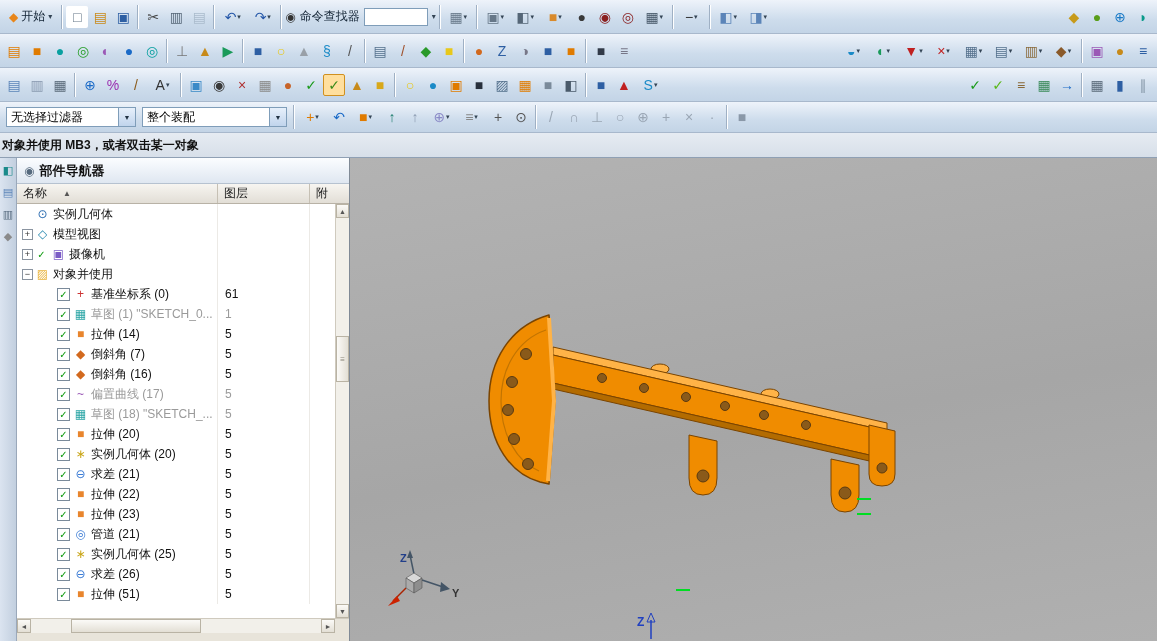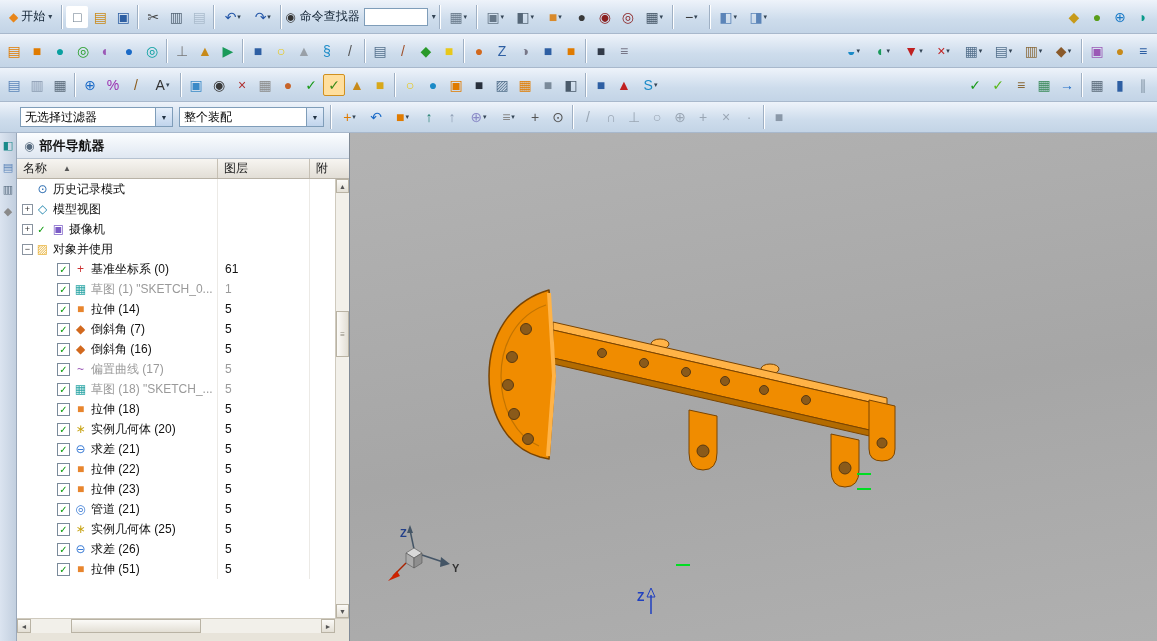--- a/index.html
+++ b/index.html
@@ -15,21 +15,21 @@
   .icon-btn[data-active="true"]{border:1px solid #d09020;}
   .tsep{width:2px;height:24px;margin:0 3px;border-left:1px solid #9fb0c4;border-right:1px solid #ffffff;}
   .push{margin-left:auto;}
   .start-btn{display:inline-flex;align-items:center;gap:3px;padding:2px 6px;font-size:12px;color:#112233;}
   .mini-icon{font-size:12px;}
   .dd{font-size:8px;color:#334455;}
   .finder{display:inline-flex;align-items:center;gap:4px;font-size:12px;color:#112233;}
   .finder-box{width:64px;height:18px;background:#ffffff;border:1px solid #7f9db9;}
   .combo{display:inline-flex;margin:0 3px;}
   .combo-text{height:20px;display:flex;align-items:center;padding:0 4px;background:#ffffff;border:1px solid #7f9db9;font-size:12px;overflow:hidden;white-space:nowrap;}
-  .combo-text.w1{width:136px;margin-left:14px;}
+  .combo-text.w1{width:113px;}
   .combo-text.w2{width:128px;}
   .combo-btn{width:17px;height:20px;display:flex;align-items:center;justify-content:center;background:linear-gradient(#e7f0fb,#c0d4ec);border:1px solid #7f9db9;border-left:none;font-size:7px;color:#223344;}
   .prompt{height:25px;background:linear-gradient(#e6ebf2,#d7dfe9);border-bottom:1px solid #8fa0b4;display:flex;align-items:center;padding-left:2px;font-size:12px;font-weight:bold;color:#111111;flex:0 0 auto;}
   .content{flex:1;display:flex;min-height:0;}
   .rstrip{width:17px;background:linear-gradient(90deg,#dbe4f0,#c2cfdf);border-right:1px solid #9aa8ba;display:flex;flex-direction:column;align-items:center;padding-top:5px;gap:7px;flex:0 0 auto;}
   .rs-icon{width:15px;height:15px;font-size:11px;display:flex;align-items:center;justify-content:center;}
   .panel{width:333px;background:#ffffff;border-right:1px solid #808a96;display:flex;flex-direction:column;flex:0 0 auto;}
   .p-title{height:26px;display:flex;align-items:center;gap:5px;padding-left:7px;background:linear-gradient(#fbfdff,#dfe7f1);border-bottom:1px solid #b6c2d0;font-size:13px;font-weight:bold;color:#111;}
   .p-title-icon{font-size:12px;color:#566a7e;}
   .p-cols{height:20px;display:flex;background:linear-gradient(#f7f5f1,#e2ded6);border-bottom:1px solid #b8b2a6;font-size:12px;color:#222;}
@@ -308,20 +308,23 @@
         <span class="icon-btn" style="color: rgb(154, 166, 180);">×</span>
         <span class="icon-btn" style="color: rgb(154, 166, 180);">·</span>
       </span>
     <span class="tsep"></span>
     <span class="igroup">
 
     <span class="icon-btn" style="color: rgb(138, 152, 168);">■</span>
       </span>
   </div>
 
+  <div class="prompt">
+    <span>对象并使用 MB3，或者双击某一对象</span>
+  </div>
 
   <div class="content">
 
     <div class="rstrip">
 
     <span class="rs-icon" style="color: rgb(26, 138, 138);">◧</span>
         <span class="rs-icon" style="color: rgb(91, 132, 184);">▤</span>
         <span class="rs-icon" style="color: rgb(86, 106, 126);">▥</span>
         <span class="rs-icon" style="color: rgb(138, 138, 138);">◆</span>
       </div>
@@ -347,21 +350,21 @@
             <div class="vs-thumb">≡</div>
           </div>
           <div class="vs-btn">▼</div>
         </div>
 
           <div class="trow" data-depth="1">
             <div class="tname">
               <span class="exp"></span>
 
               <span class="ticon" style="color: rgb(43, 108, 176);">⊙</span>
-              <span class="tlabel" data-gray="false">历史记录模式</span>
+              <span class="tlabel" data-gray="false">实例几何体</span>
             </div>
             <div class="tlayer" data-gray="false"></div>
             <div class="trest"></div>
           </div>
 
           <div class="trow" data-depth="1">
             <div class="tname">
               <span class="exp">+</span>
 
               <span class="ticon" style="color: rgb(42, 138, 176);">◇</span>
@@ -468,21 +471,21 @@
             </div>
             <div class="tlayer" data-gray="true">5</div>
             <div class="trest"></div>
           </div>
 
           <div class="trow" data-depth="2">
             <div class="tname">
               <span class="exp"></span>
               <span class="chk" data-chk="true"></span>
               <span class="ticon" style="color: rgb(232, 133, 45);">■</span>
-              <span class="tlabel" data-gray="false">拉伸 (18)</span>
+              <span class="tlabel" data-gray="false">拉伸 (20)</span>
             </div>
             <div class="tlayer" data-gray="false">5</div>
             <div class="trest"></div>
           </div>
 
           <div class="trow" data-depth="2">
             <div class="tname">
               <span class="exp"></span>
               <span class="chk" data-chk="true"></span>
               <span class="ticon" style="color: rgb(200, 164, 21);">∗</span>

